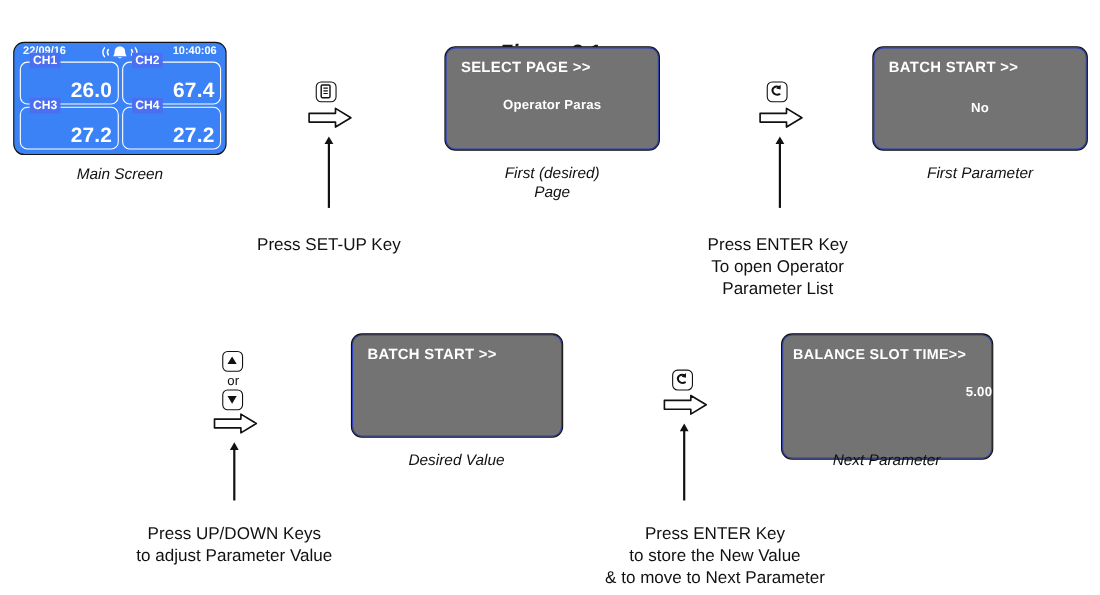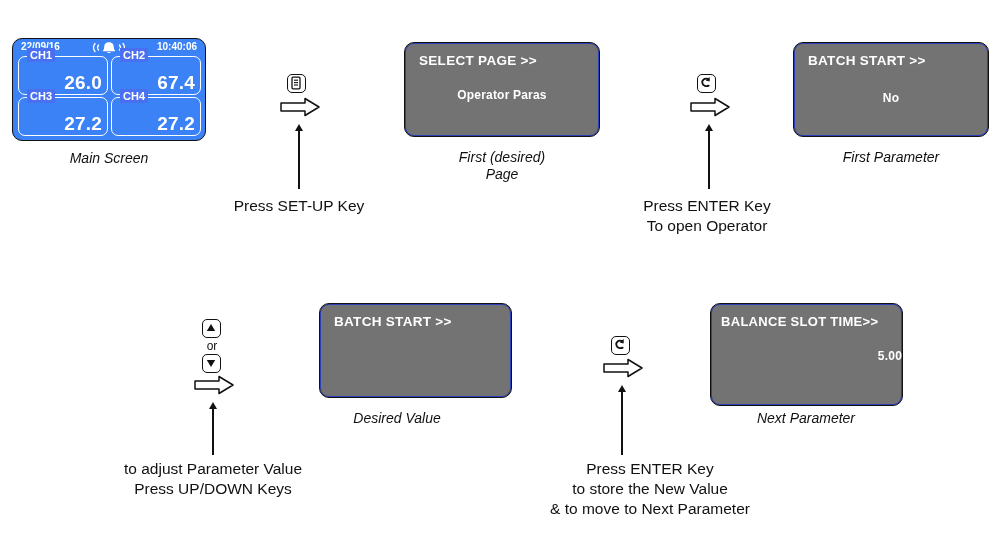--- a/index.html
+++ b/index.html
@@ -88,21 +88,21 @@
   .blockarrow{position:absolute;}
 
   
   .vline{position:absolute;width:2px;background:#111;}
   .vtip{position:absolute;width:0;height:0;
     border-left:4px solid transparent;border-right:4px solid transparent;
     border-bottom:7px solid #111;}
 
   .steptext{
     position:absolute;text-align:center;font-size:15.5px;color:#111;
-    line-height:20px;width:320px;
+    line-height:20px;width:320px;margin-top:17px;
   }
 </style>
 </head>
 <body>
 
 <div class="stage">
 
   <div class="fig-title">Figure 3.1</div>
 
   <div class="main-screen">
@@ -181,20 +181,21 @@
   <div class="blockarrow" style="left:689px;top:97px;">
     <svg width="42" height="20" viewBox="0 0 42 20">
       <path d="M2 6 L26 6 L26 1.5 L40 10 L26 18.5 L26 14 L2 14 Z" fill="#ffffff" stroke="#111" stroke-width="1.5" stroke-linejoin="round"></path>
     </svg>
   </div>
   <div class="vline" style="left:708px;top:129px;height:60px;"></div>
   <div class="vtip" style="left:705px;top:124px;"></div>
   <div class="steptext" style="left:547px;top:196px;">
     <div>Press ENTER Key</div>
     <div>To open Operator</div>
+    <div>Parameter List</div>
   </div>
 
   <div class="lcd plain" style="left:793px;top:42px;width:196px;height:95px;">
     <div class="lcd-title">BATCH START &gt;&gt;</div>
     <div class="lcd-value" style="top:48px;">No</div>
   </div>
   <div class="caption" style="left:761px;top:149px;">First Parameter</div>
 
   <div class="keybox" style="left:202px;top:319px;">
     <svg width="16" height="16" viewBox="0 0 16 16">
@@ -208,47 +209,47 @@
     </svg>
   </div>
   <div class="blockarrow" style="left:193px;top:375px;">
     <svg width="42" height="20" viewBox="0 0 42 20">
       <path d="M2 6 L26 6 L26 1.5 L40 10 L26 18.5 L26 14 L2 14 Z" fill="#ffffff" stroke="#111" stroke-width="1.5" stroke-linejoin="round"></path>
     </svg>
   </div>
   <div class="vline" style="left:212px;top:407px;height:48px;"></div>
   <div class="vtip" style="left:209px;top:402px;"></div>
   <div class="steptext" style="left:53px;top:459px;">
+    <div>Press UP/DOWN Keys</div>
     <div>to adjust Parameter Value</div>
-    <div>Press UP/DOWN Keys</div>
   </div>
 
   <div class="lcd plain" style="left:319px;top:303px;width:193px;height:95px;">
     <div class="lcd-title">BATCH START &gt;&gt;</div>
   </div>
-  <div class="caption" style="left:267px;top:410px;">Desired Value</div>
+  <div class="caption" style="left:285px;top:410px;">Desired Value</div>
 
   <div class="keybox" style="left:611px;top:336px;">
     <svg width="16" height="16" viewBox="0 0 16 16">
       <path d="M10.6 4.2 C6.2 2.6 3.6 5.4 4.4 8.2 C5.1 10.7 8.2 11.9 10.7 10.6" fill="none" stroke="#111" stroke-width="1.8" stroke-linecap="round"></path>
       <path d="M11.6 2 L11.6 6.4 L7.6 5.4 Z" fill="#111"></path>
     </svg>
   </div>
   <div class="blockarrow" style="left:602px;top:358px;">
     <svg width="42" height="20" viewBox="0 0 42 20">
       <path d="M2 6 L26 6 L26 1.5 L40 10 L26 18.5 L26 14 L2 14 Z" fill="#ffffff" stroke="#111" stroke-width="1.5" stroke-linejoin="round"></path>
     </svg>
   </div>
   <div class="vline" style="left:621px;top:390px;height:65px;"></div>
   <div class="vtip" style="left:618px;top:385px;"></div>
   <div class="steptext" style="left:485px;top:459px;width:330px;">
     <div>Press ENTER Key</div>
     <div>to store the New Value</div>
     <div>&amp; to move to Next Parameter</div>
   </div>
 
-  <div class="lcd plain" style="left:710px;top:303px;width:193px;height:103px;">
+  <div class="lcd plain" style="left:710px;top:303px;width:193px;height:115px;">
     <div class="lcd-title" style="left:10px;font-size:13px;">BALANCE SLOT TIME&gt;&gt;</div>
     <div class="lcd-value" style="top:45px;text-align:right;">5.00</div>
   </div>
   <div class="caption" style="left:676px;top:410px;">Next Parameter</div>
 
 </div>
 
 </body></html>

